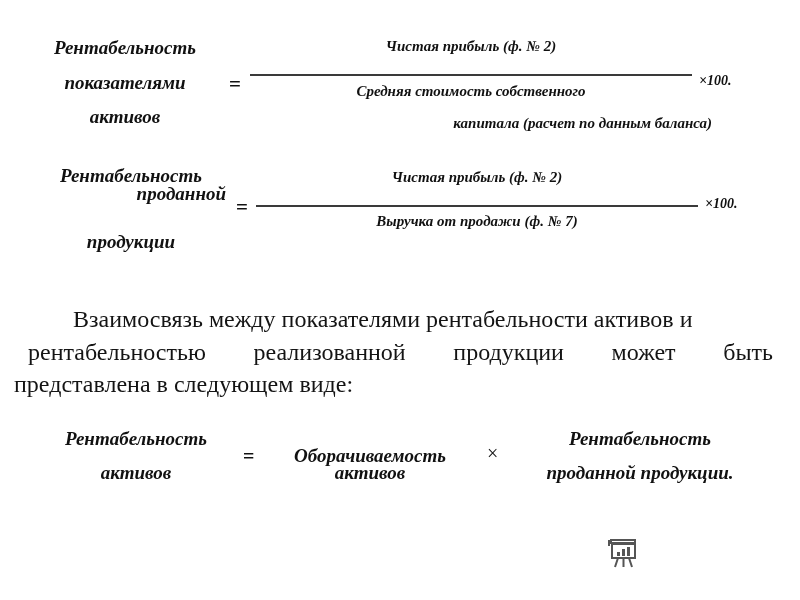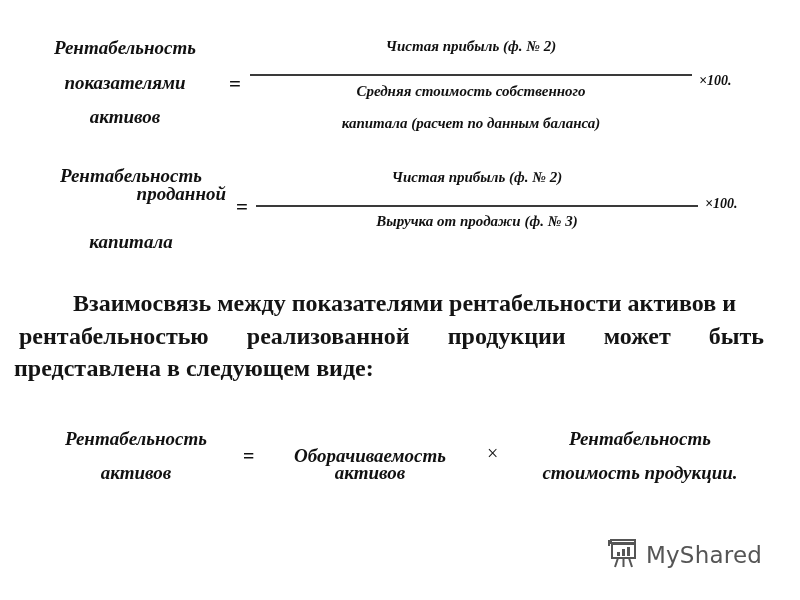--- a/index.html
+++ b/index.html
@@ -8,87 +8,86 @@
     background: #ffffff; color: #111111;
     font-family: "Liberation Serif", "DejaVu Serif", serif;
   }
   .abs { position: absolute; white-space: nowrap; }
   .bi { font-weight: bold; font-style: italic; }
   .label { font-size: 19px; text-align: center; line-height: 1; }
   .frac-text { font-size: 15px; text-align: center; line-height: 1; }
   .op { font-size: 21px; font-weight: bold; line-height: 1; }
   .rule { position: absolute; height: 1.5px; background: #3a3a3a; }
   .times100 { font-size: 14px; line-height: 1; text-align: center; }
-  .para { font-size: 24px; line-height: 1; color: #141414; font-style: normal; font-weight: bold; }
+  .para { font-size: 24px; line-height: 1; color: #141414; font-style: normal; font-weight: normal; margin-top: 16px; }
   .f3 { font-size: 19px; text-align: center; line-height: 1; }
   .f3op { font-size: 20px; line-height: 1; }
   .logo { position: absolute; left: 606px; top: 536px; display: flex; align-items: center; gap: 6px; }
   .logo-text { font-family: "DejaVu Sans", sans-serif; font-size: 23px; color: #555555; letter-spacing: 0.2px; }
 </style>
 </head>
 <body>
 
 <div>
   <div class="abs label bi" style="left:30px; top:38px; width:190px;">Рентабельность</div>
   <div class="abs label bi" style="left:30px; top:73px; width:190px;">показателями</div>
   <div class="abs label bi" style="left:30px; top:107px; width:190px;">активов</div>
 
   <div class="abs op" style="left:229px; top:74px;">=</div>
 
   <div class="abs frac-text bi" style="left:250px; top:39px; width:442px;">Чистая прибыль (ф. № 2)</div>
   <div class="rule" style="left:250px; top:74px; width:442px;"></div>
   <div class="abs frac-text bi" style="left:230px; top:84px; width:482px;">Средняя стоимость собственного</div>
-  <div class="abs frac-text bi" style="left:230px; top:116px; width:482px;">капитала (расчет по данным баланса)</div>
+  <div class="abs frac-text bi" style="left:230px; top:116px; width:482px;text-align:right;">капитала (расчет по данным баланса)</div>
 
   <div class="abs times100 bi" style="left:699px; top:74px;">×100.</div>
 </div>
 
 <div>
   <div class="abs label bi" style="left:36px; top:166px; width:190px;">Рентабельность</div>
   <div class="abs label bi" style="left:36px; top:184px; width:190px;text-align:right;">проданной</div>
-  <div class="abs label bi" style="left:36px; top:232px; width:190px;">капитала</div>
+  <div class="abs label bi" style="left:36px; top:232px; width:190px;">продукции</div>
 
   <div class="abs op" style="left:236px; top:197px;">=</div>
 
   <div class="abs frac-text bi" style="left:256px; top:170px; width:442px;">Чистая прибыль (ф. № 2)</div>
   <div class="rule" style="left:256px; top:205px; width:442px;"></div>
-  <div class="abs frac-text bi" style="left:256px; top:214px; width:442px;">Выручка от продажи (ф. № 3)</div>
+  <div class="abs frac-text bi" style="left:256px; top:214px; width:442px;">Выручка от продажи (ф. № 7)</div>
 
   <div class="abs times100 bi" style="left:705px; top:197px;">×100.</div>
 </div>
 
 <div>
   <div class="abs para" style="left:73px; top:291px; width:700px;">Взаимосвязь между показателями рентабельности активов и</div>
-  <div class="abs para" style="left:19px; top:324px; width:745px; display:flex; justify-content:space-between;">
+  <div class="abs para" style="left:28px; top:324px; width:745px; display:flex; justify-content:space-between;">
     <span style="display:block; width:745px; text-align:justify; text-align-last:justify;">рентабельностью реализованной продукции может быть</span>
   </div>
   <div class="abs para" style="left:14px; top:356px;">представлена в следующем виде:</div>
 </div>
 
 <div>
   <div class="abs f3 bi" style="left:38px; top:429px; width:196px;">Рентабельность</div>
   <div class="abs f3 bi" style="left:38px; top:463px; width:196px;">активов</div>
 
   <div class="abs f3op" style="left:243px; top:446px; font-weight:bold;">=</div>
 
   <div class="abs f3 bi" style="left:268px; top:446px; width:204px;">Оборачиваемость</div>
   <div class="abs f3 bi" style="left:268px; top:463px; width:204px;">активов</div>
 
   <div class="abs f3op" style="left:487px; top:443px;">×</div>
 
   <div class="abs f3 bi" style="left:510px; top:429px; width:260px;">Рентабельность</div>
-  <div class="abs f3 bi" style="left:510px; top:463px; width:260px;">стоимость продукции.</div>
+  <div class="abs f3 bi" style="left:510px; top:463px; width:260px;">проданной продукции.</div>
 </div>
 
 <div class="logo">
   <span>
     <svg width="34" height="34" viewBox="0 0 34 34" fill="none" stroke="#555" stroke-width="2">
       <path d="M5 4 h24 v3 h-24 z"></path>
       <path d="M3 4 v6"></path>
       <rect x="6" y="8" width="23" height="14"></rect>
       <rect x="11" y="16" width="3" height="4" fill="#555" stroke="none"></rect>
       <rect x="16" y="13" width="3" height="7" fill="#555" stroke="none"></rect>
       <rect x="21" y="11" width="3" height="9" fill="#555" stroke="none"></rect>
       <path d="M12 22 l-3 9 M17.5 22 v9 M23 22 l3 9"></path>
     </svg>
   </span>
-  <span class="logo-text">MyShared</span>
 </div>
 
 </body></html>

